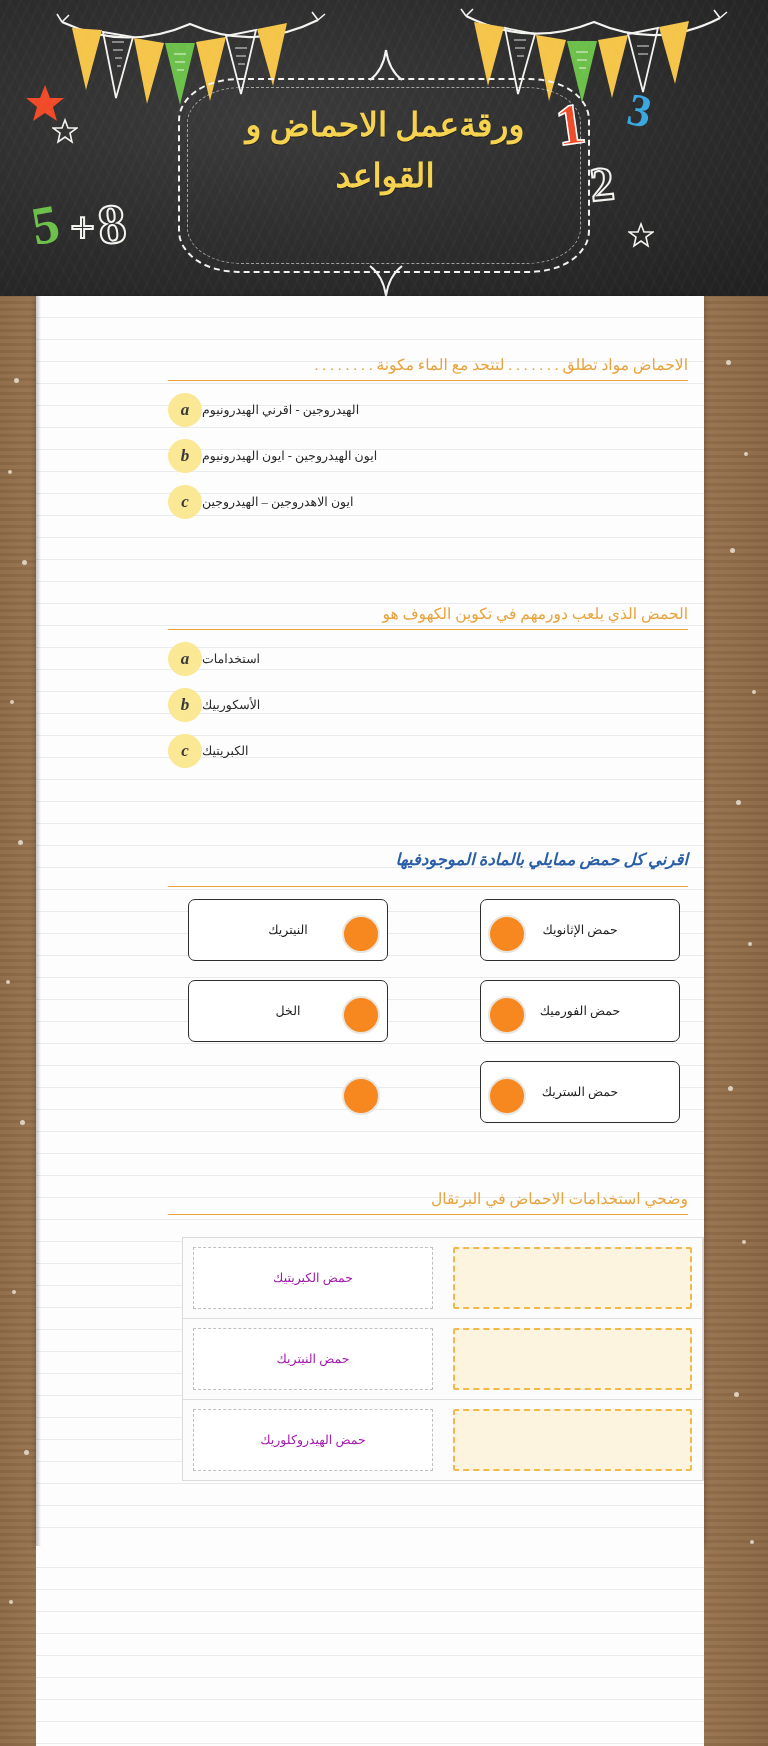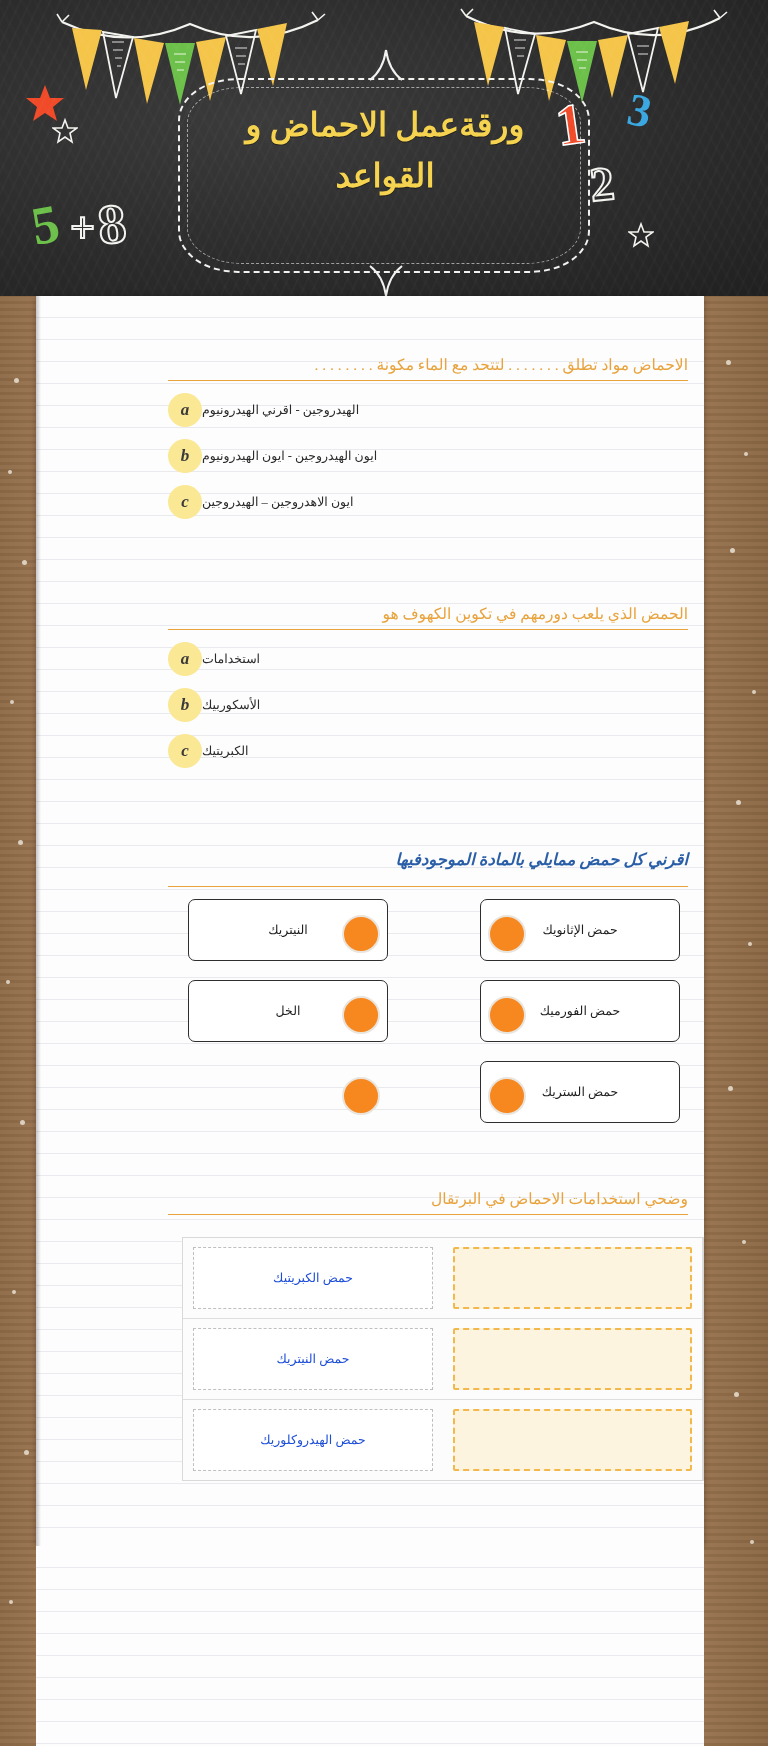--- a/index.html
+++ b/index.html
@@ -129,21 +129,21 @@
   }
   .tbl-row{display:flex;flex-direction:row-reverse;height:80px;border-bottom:1px solid #dedede;}
   .tbl-row:last-child{border-bottom:none;}
   .cell-name{
     width:50%;display:flex;align-items:center;justify-content:center;
     box-sizing:border-box;padding:9px 10px;
   }
   .cell-name .inner{
     width:100%;height:100%;border:1.4px dashed #bfbfbf;background:#ffffff;
     display:flex;align-items:center;justify-content:center;
-    font-size:12.5px;color:#1d4ed8;direction:rtl;box-sizing:border-box;
+    font-size:12.5px;color:#a21caf;direction:rtl;box-sizing:border-box;
   }
   .cell-ans{
     width:50%;display:flex;align-items:center;justify-content:center;
     box-sizing:border-box;padding:9px 10px;border-right:1px solid #dedede;
   }
   .cell-ans .inner{
     width:100%;height:100%;border:2px dashed #f3b84c;background:#fdf4e0;
     box-sizing:border-box;border-radius:2px;
   }
 </style>

